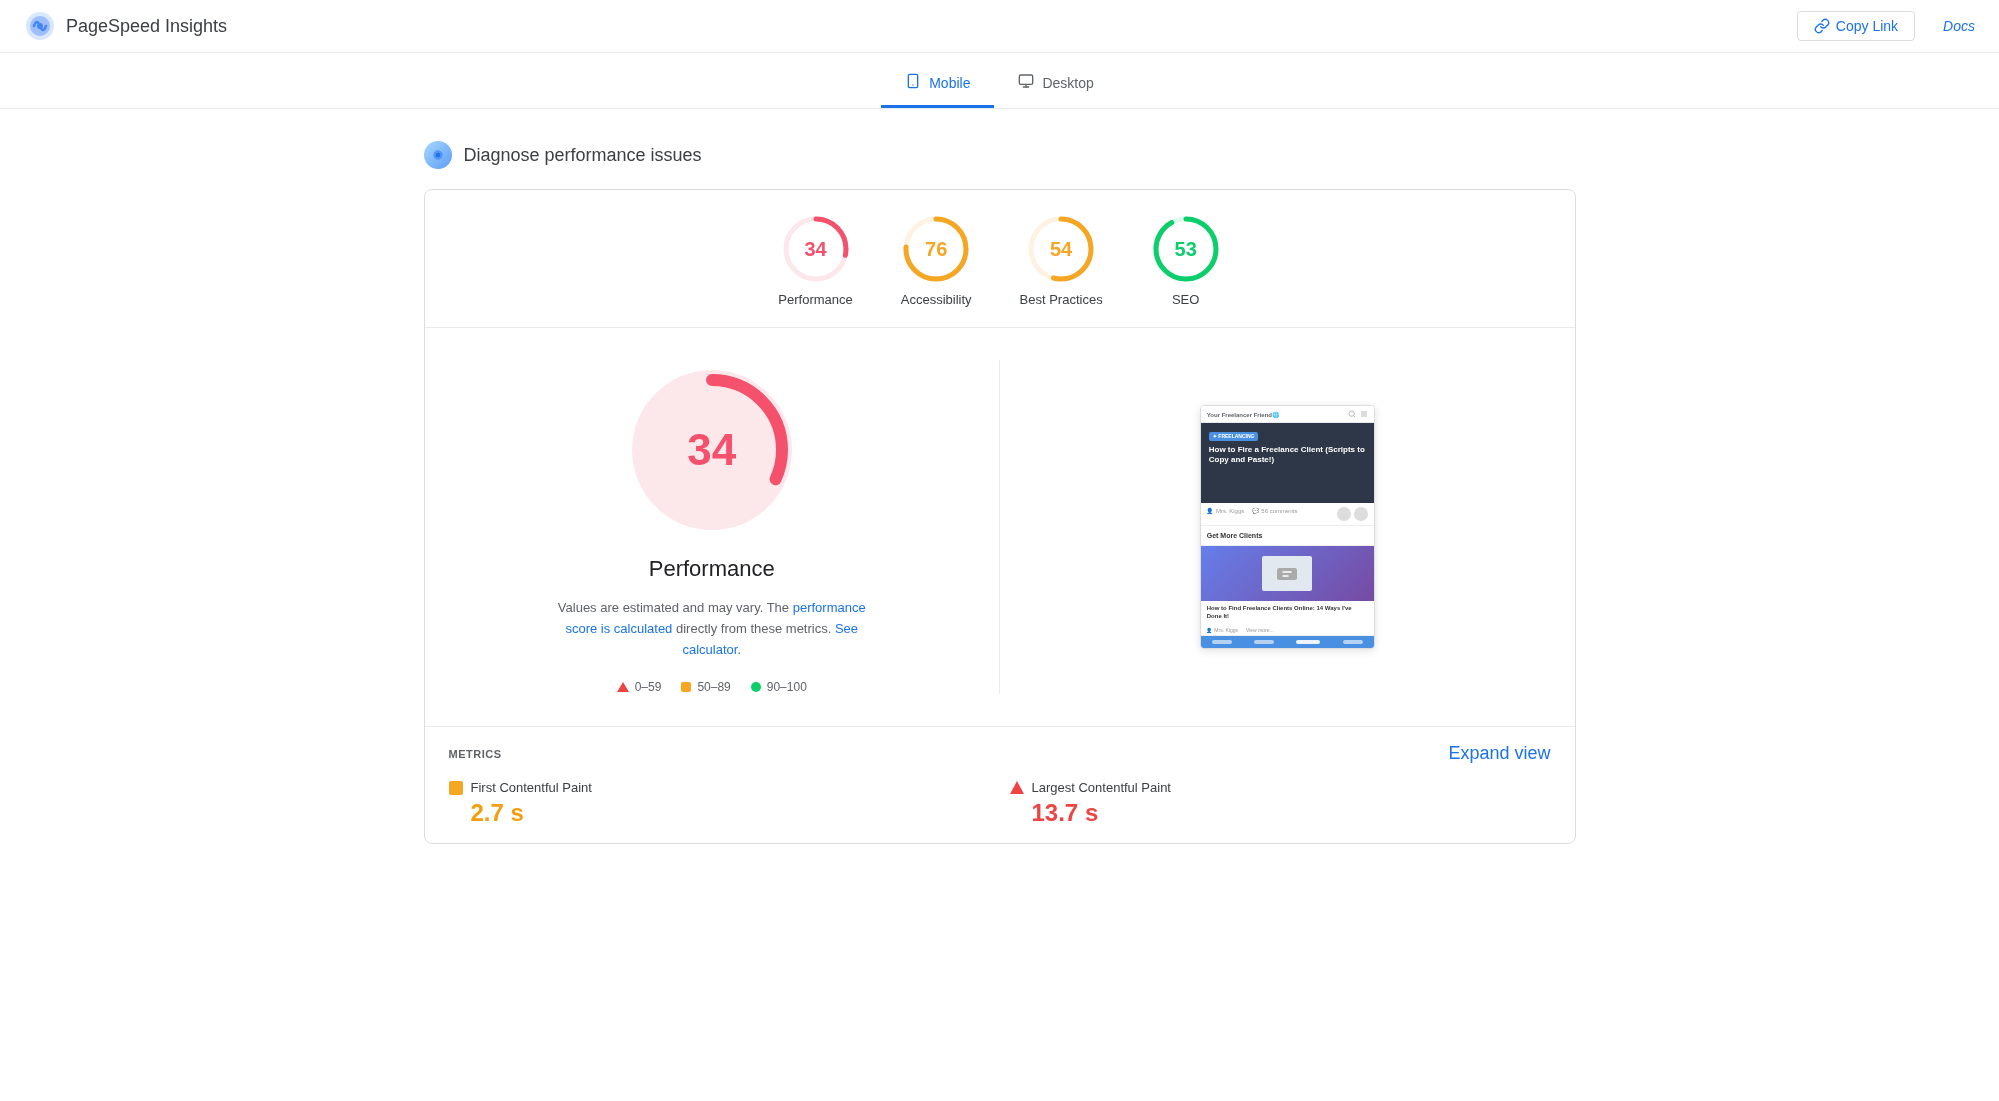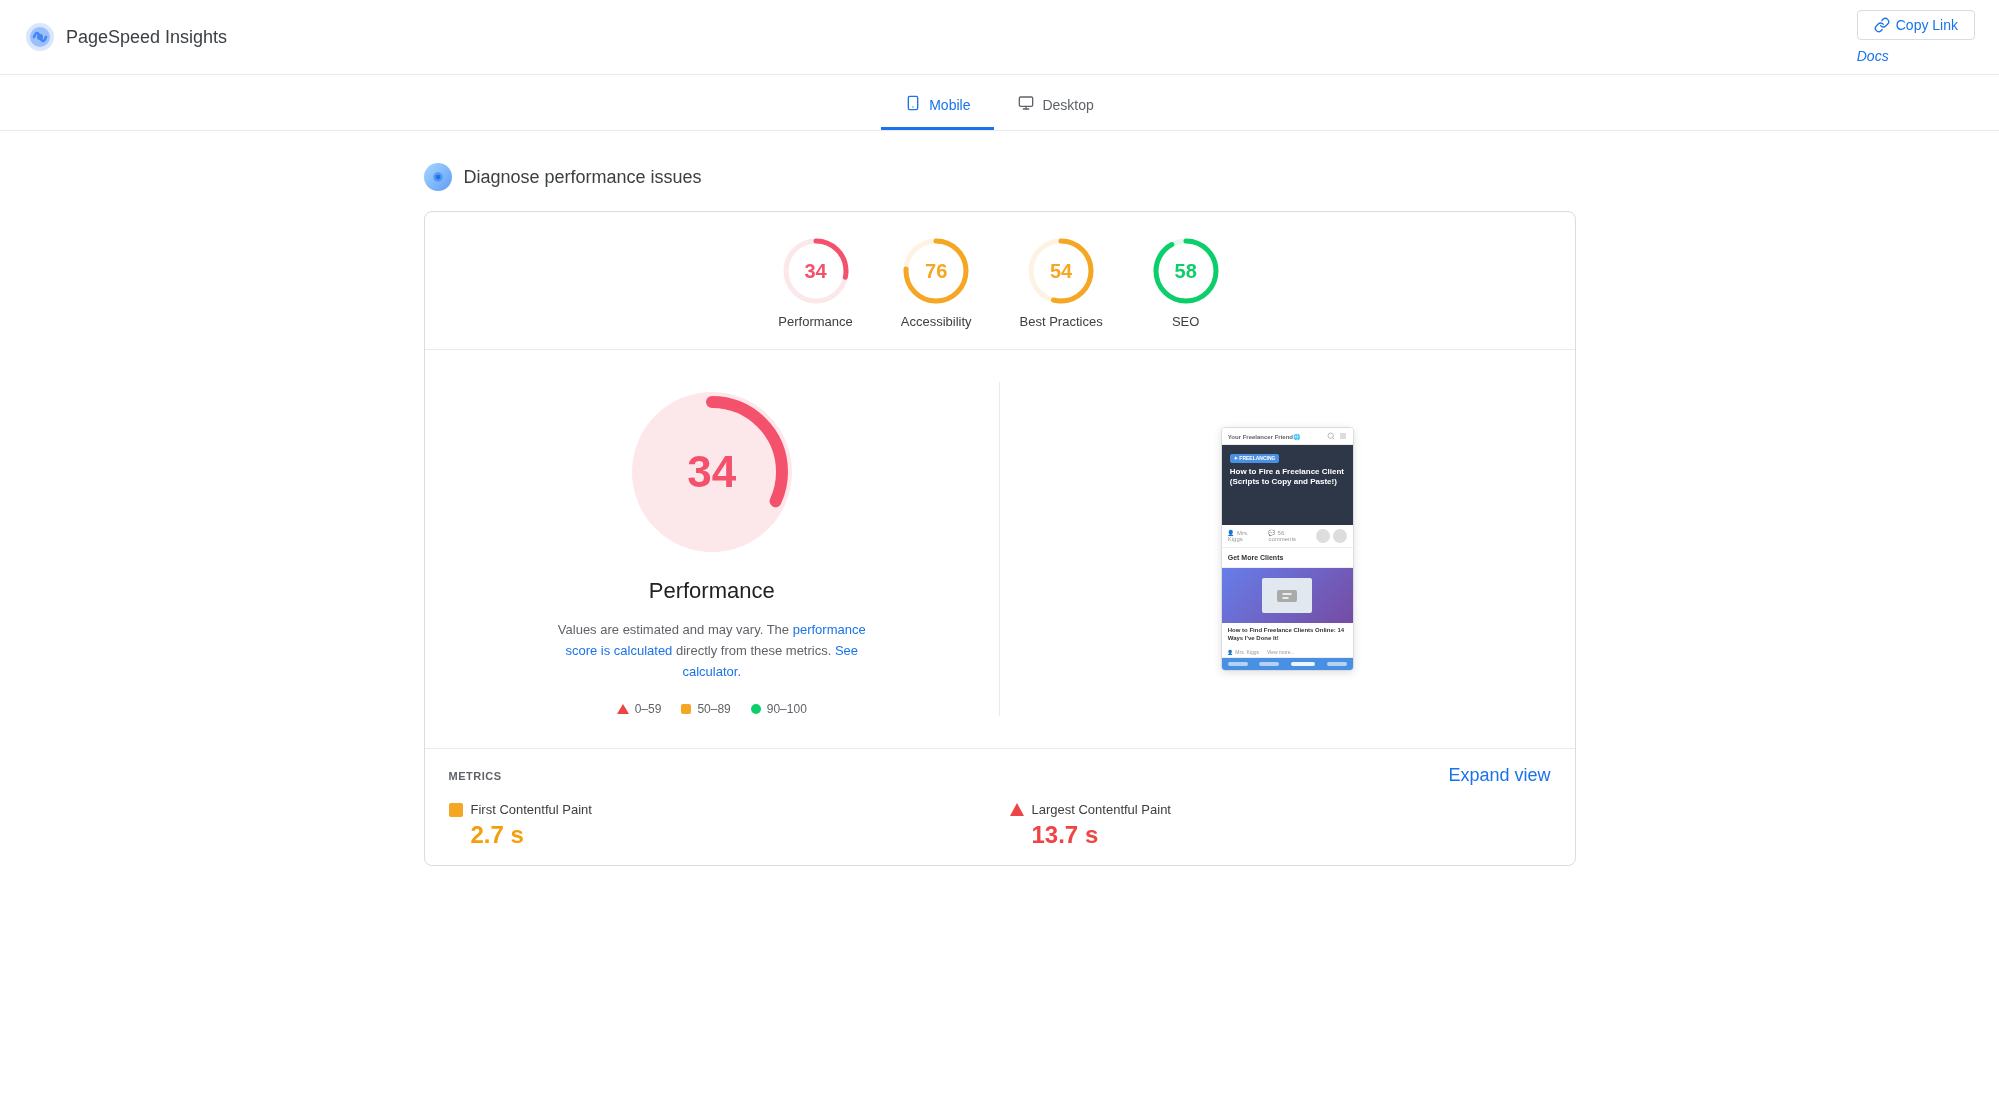--- a/index.html
+++ b/index.html
@@ -26,23 +26,22 @@
       width: 32px;
       height: 32px;
     }
     .app-title {
       font-size: 18px;
       font-weight: 500;
       color: #3c4043;
     }
     .header-right {
       display: flex;
-      align-items: flex-start;
-      gap: 8px;
-      flex-direction: column;
+      align-items: center;
+      gap: 28px;
     }
     .copy-link-btn {
       display: flex;
       align-items: center;
       gap: 6px;
       border: 1px solid #dadce0;
       border-radius: 4px;
       padding: 6px 16px;
       font-size: 14px;
       color: #1a73e8;
@@ -231,21 +230,21 @@
       gap: 6px;
       font-size: 12px;
       color: #5f6368;
     }
 
     
     .screenshot-wrapper {
       border: 1px solid #dadce0;
       border-radius: 4px;
       overflow: hidden;
-      width: 133px;
+      width: 175px;
       box-shadow: 0 2px 8px rgba(0,0,0,0.12);
     }
     .screenshot-top-bar {
       background: #fff;
       padding: 4px 6px;
       display: flex;
       align-items: center;
       justify-content: space-between;
       border-bottom: 1px solid #e8eaed;
       font-size: 7px;
@@ -466,21 +465,21 @@
         </div>
         <span class="score-label">Best Practices</span>
       </div>
 
       <div class="score-item">
         <div class="score-circle">
           <svg width="70" height="70" viewBox="0 0 70 70">
             <circle cx="35" cy="35" r="30" fill="none" stroke="#e4f9ee" stroke-width="5"></circle>
             <circle cx="35" cy="35" r="30" fill="none" stroke="#0cce6b" stroke-width="5" stroke-dasharray="173.4 188.5" stroke-linecap="round"></circle>
           </svg>
-          <span class="score-number" style="color:#0cce6b">58</span>
+          <span class="score-number" style="color:#0cce6b">53</span>
         </div>
         <span class="score-label">SEO</span>
       </div>
 
     </div>
 
     <div class="perf-section">
 
       <div class="perf-left">
 

